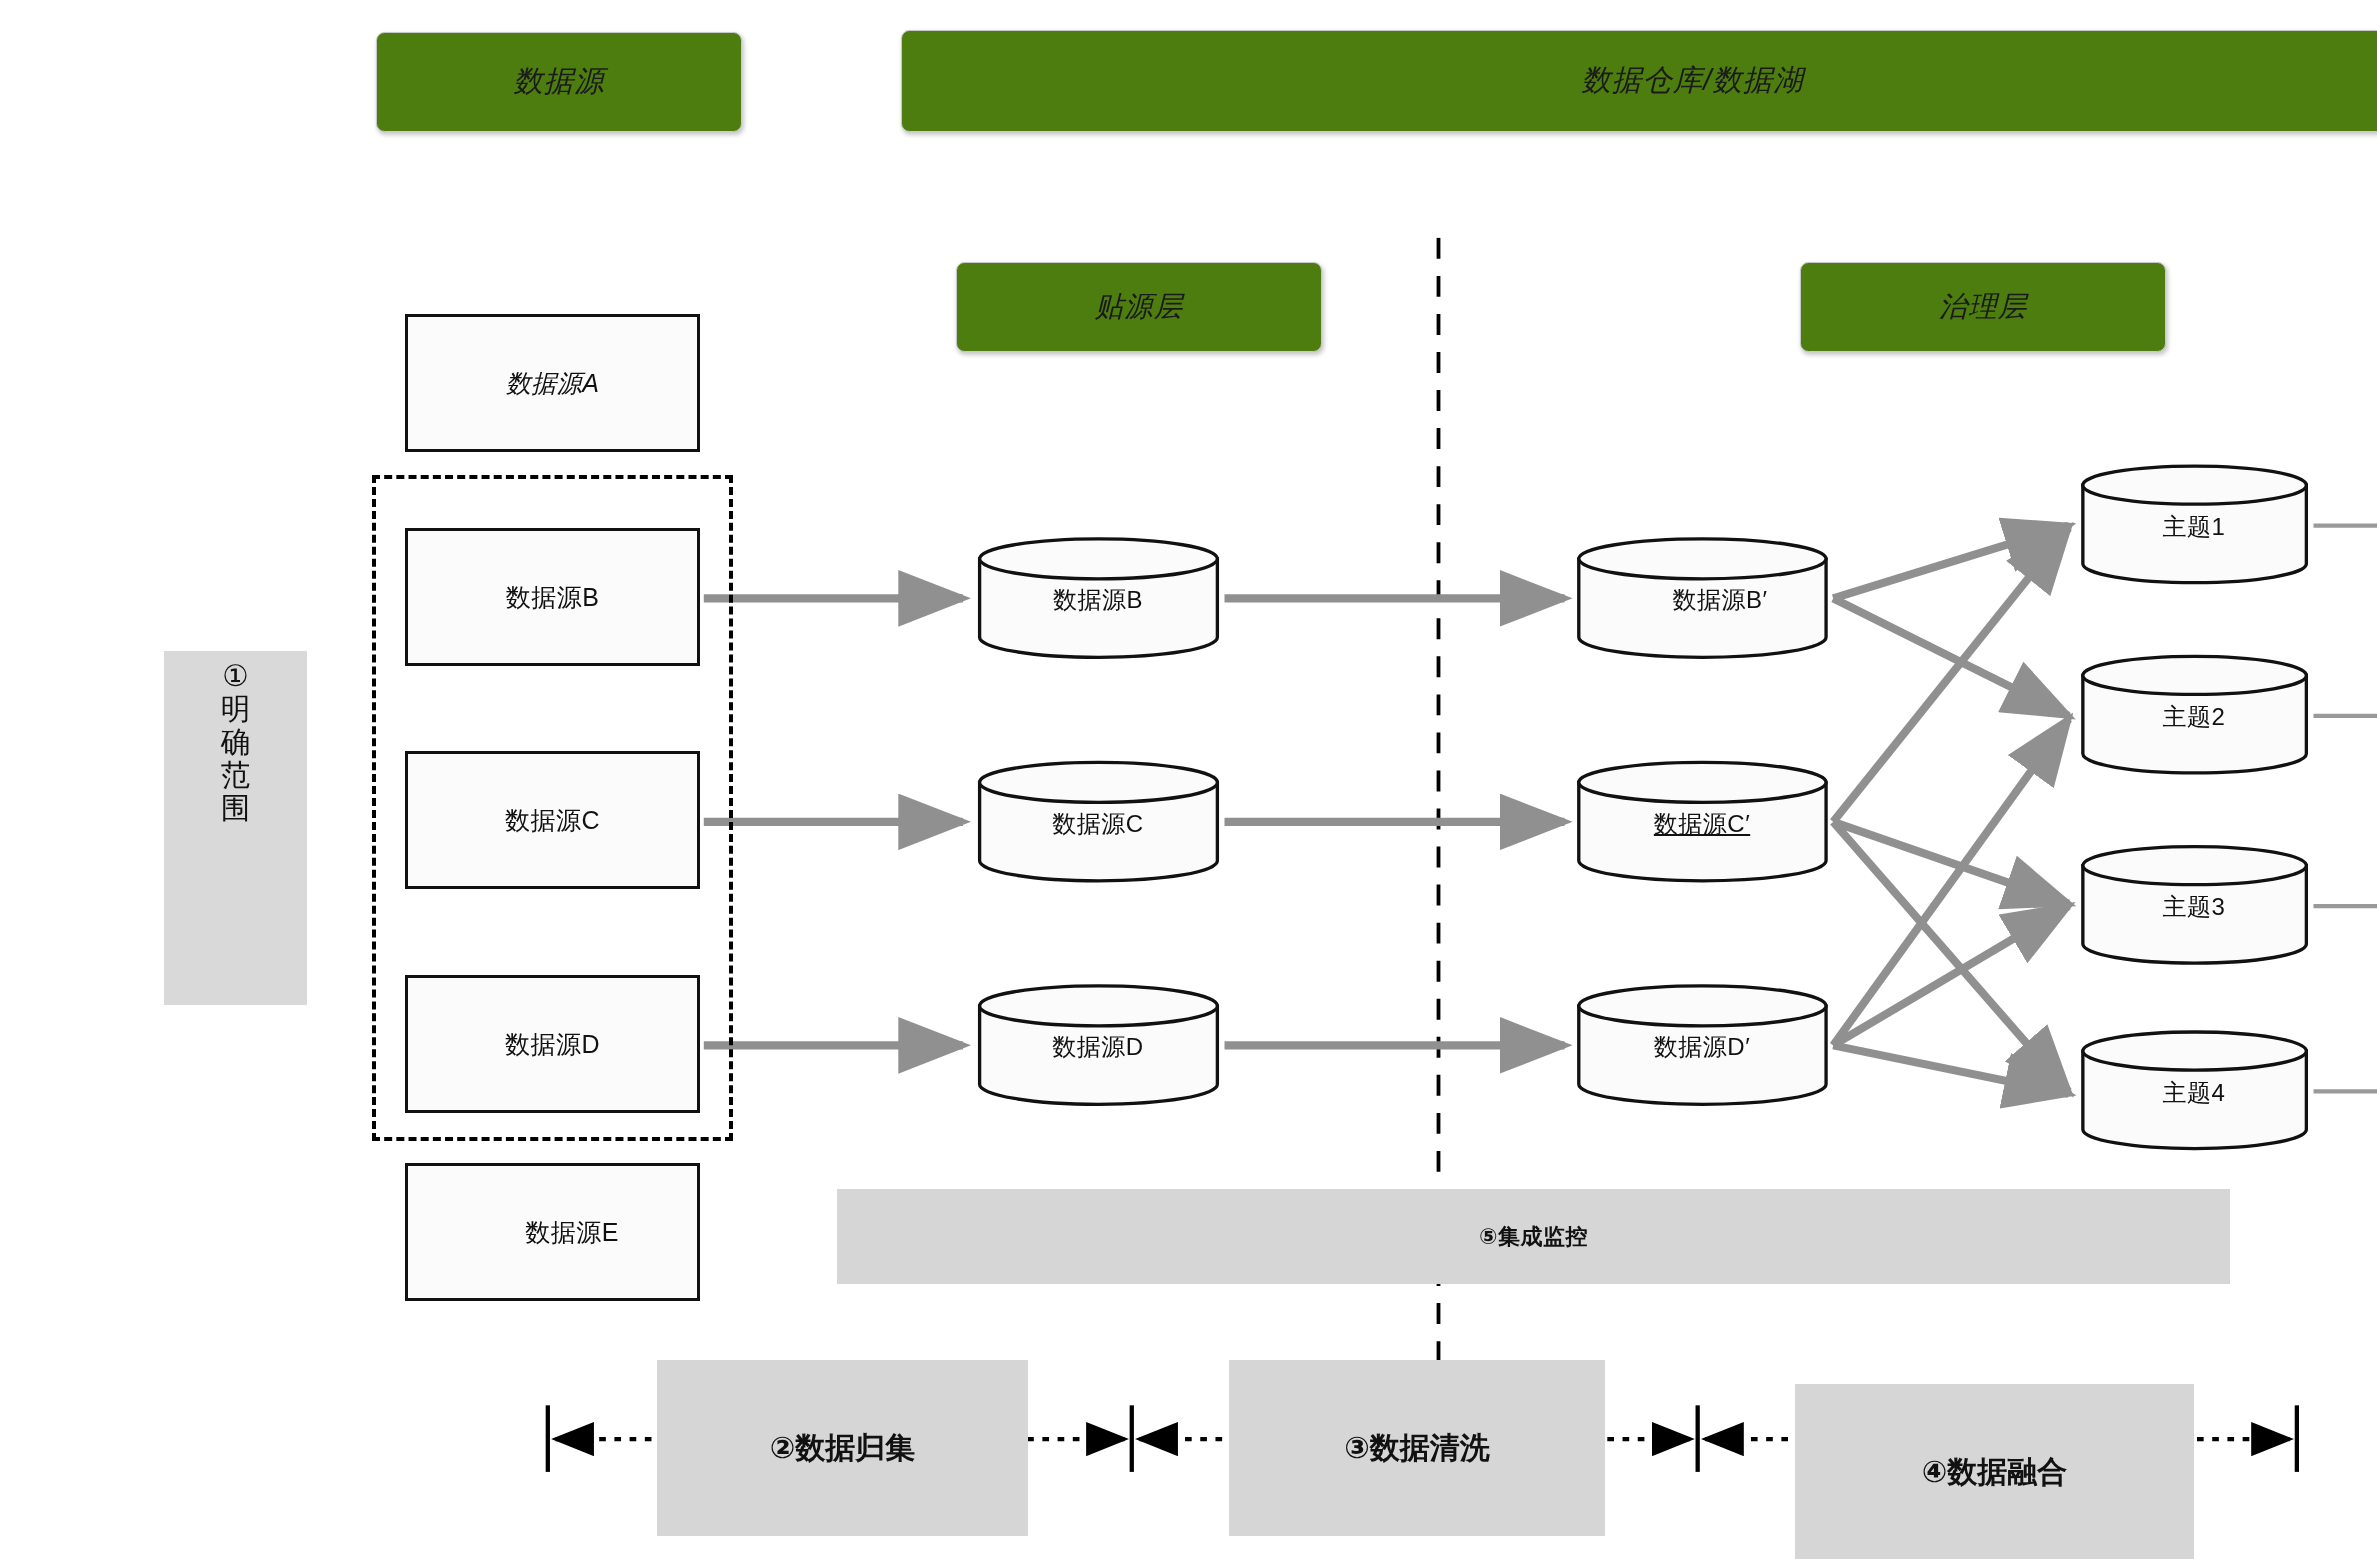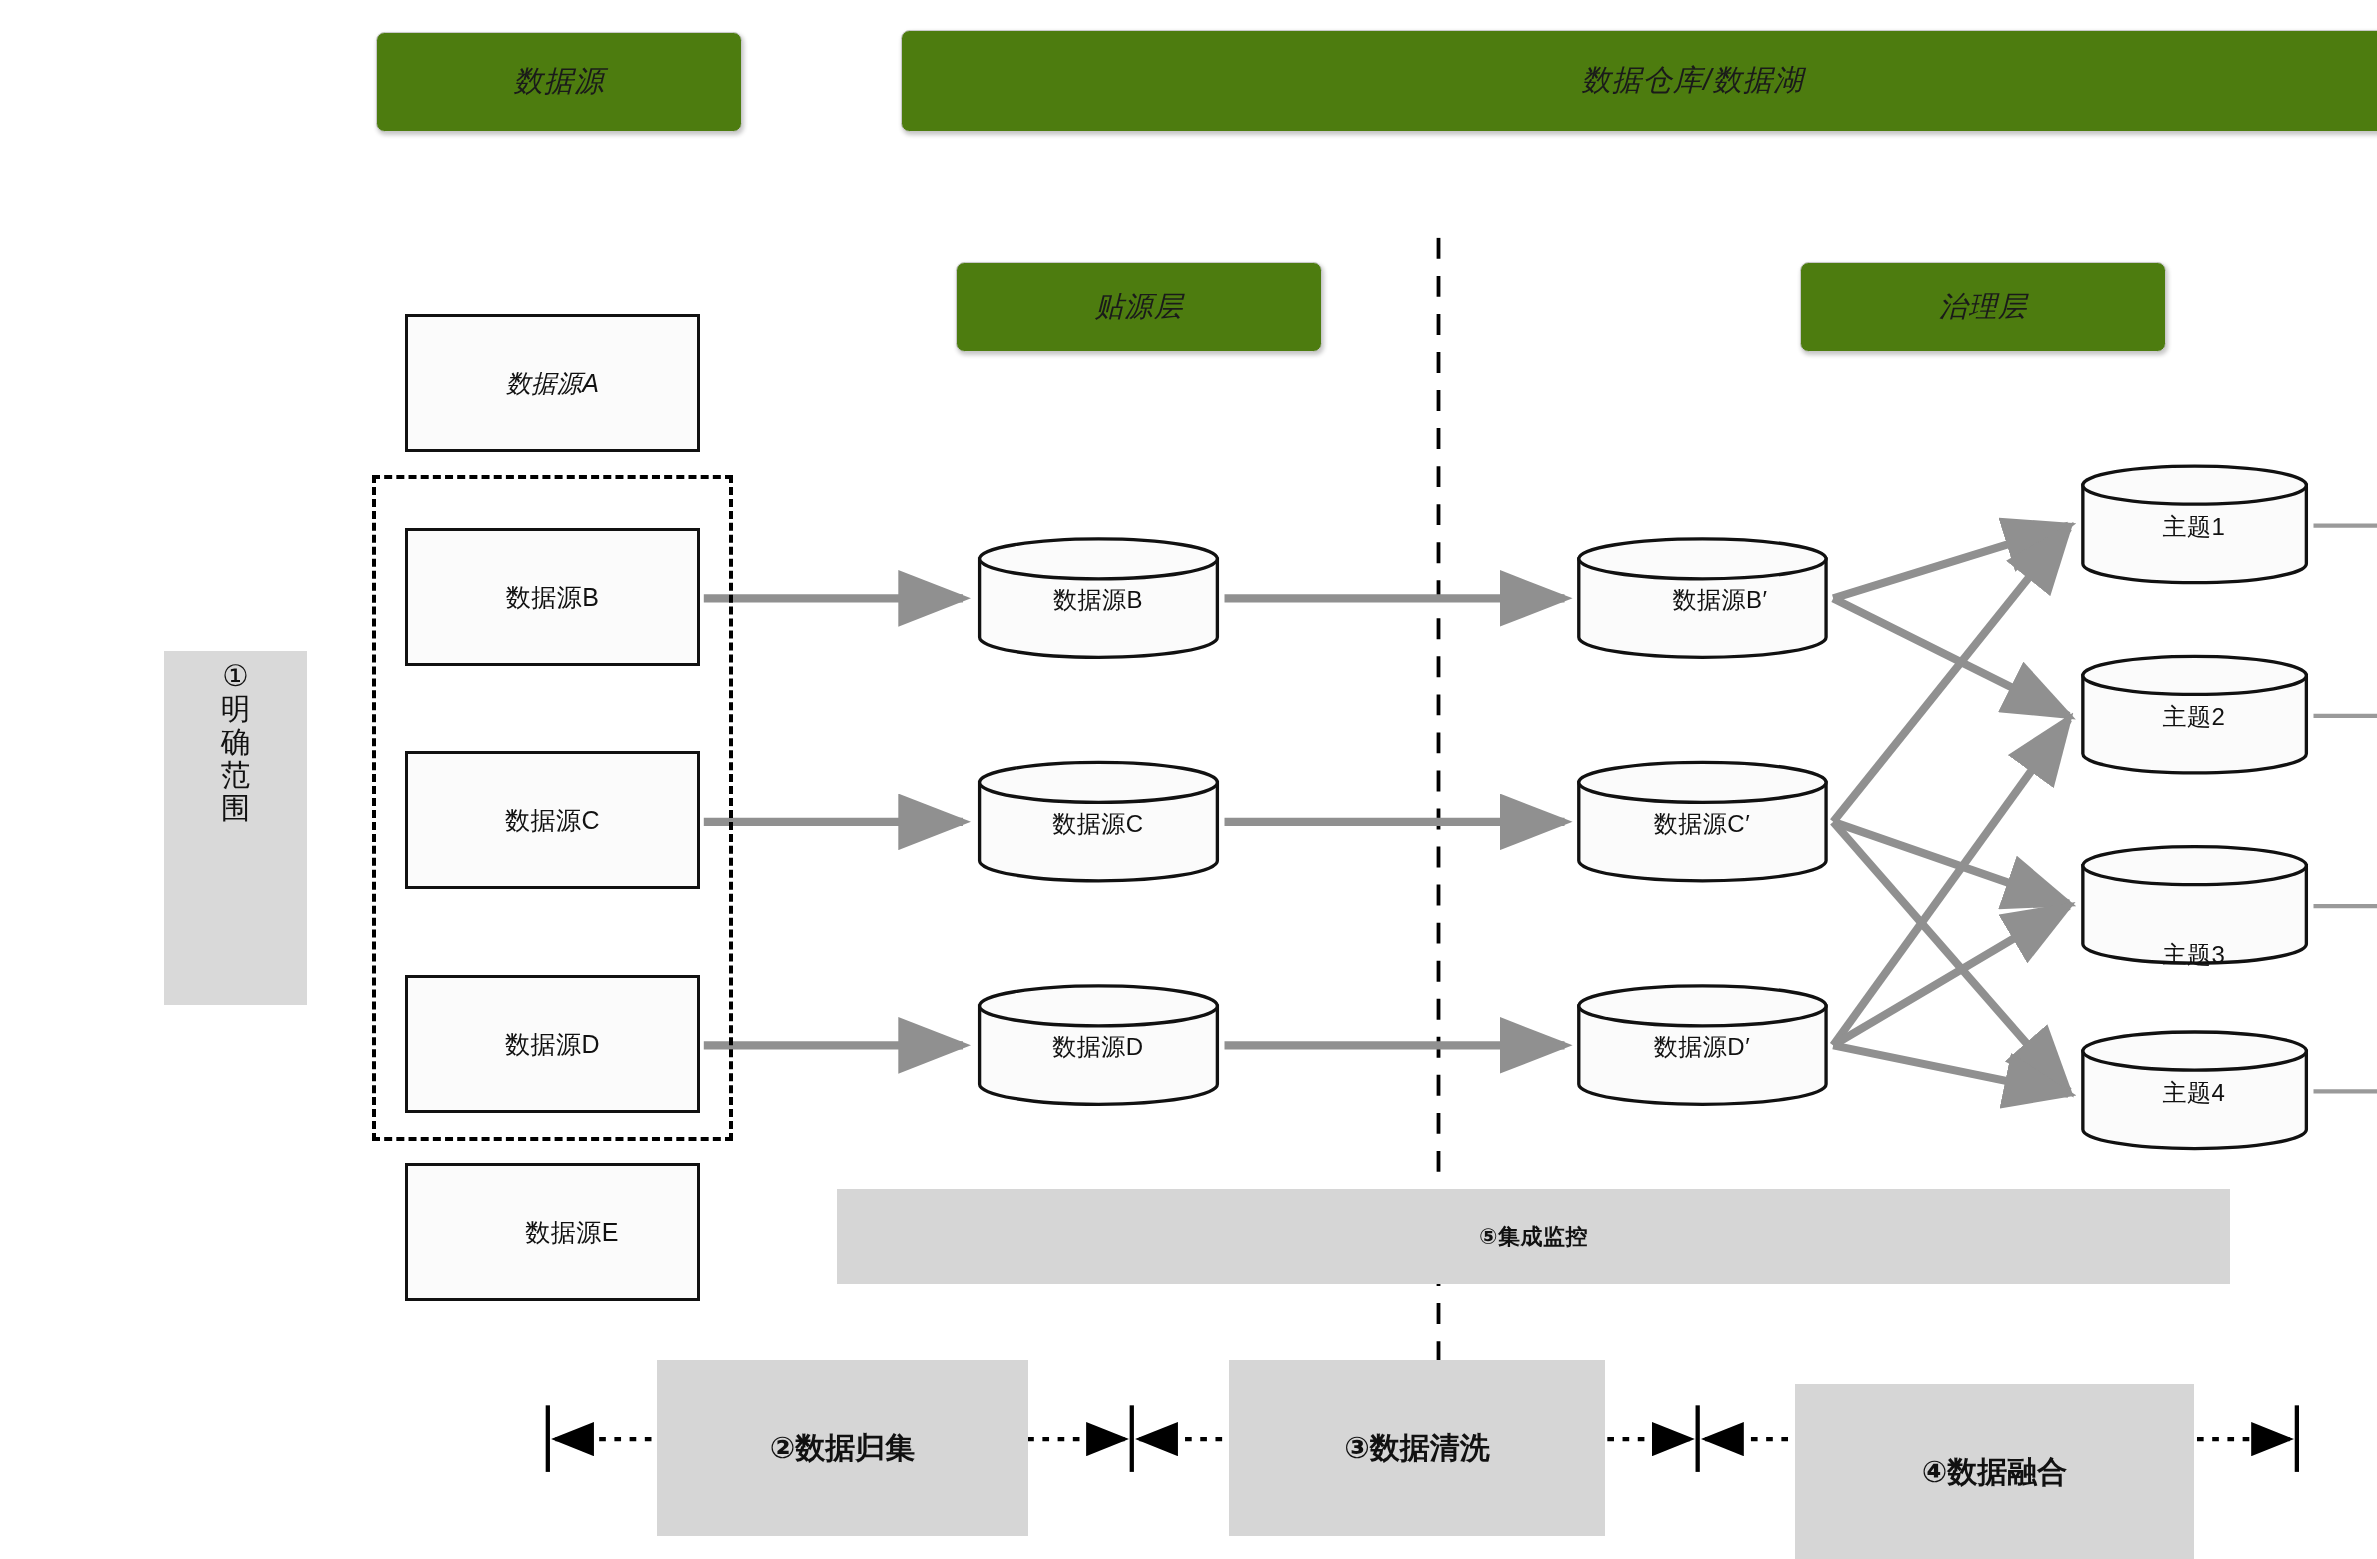--- a/index.html
+++ b/index.html
@@ -256,26 +256,26 @@
 
   <div class="srcbox" style="left:405px; top:1163px; width:295px; height:138px;padding-left:39px;">数据源E</div>
 
   <div class="scope-dash" style="left:372px; top:475px; width:361px; height:666px;"></div>
 
   <div class="cyl-label" style="left:1098px; top:600px;">数据源B</div>
   <div class="cyl-label" style="left:1098px; top:824px;">数据源C</div>
   <div class="cyl-label" style="left:1098px; top:1047px;">数据源D</div>
 
   <div class="cyl-label" style="left:1702px; top:600px;margin-left:18px;">数据源B′</div>
-  <div class="cyl-label" style="left:1702px; top:824px;">数据源C′</div>
+  <div class="cyl-label" style="left:1702px; top:824px;text-decoration:underline;">数据源C′</div>
   <div class="cyl-label" style="left:1702px; top:1047px;">数据源D′</div>
 
   <div class="cyl-label" style="left:2194px; top:527px;">主题1</div>
   <div class="cyl-label" style="left:2194px; top:717px;">主题2</div>
-  <div class="cyl-label" style="left:2194px; top:907px;margin-top:48px;">主题3</div>
+  <div class="cyl-label" style="left:2194px; top:907px;">主题3</div>
   <div class="cyl-label" style="left:2194px; top:1093px;">主题4</div>
 
   <div class="mband" style="left:837px; top:1189px; width:1393px; height:95px;">⑤集成监控</div>
 
   <div class="chip" style="left:1229px; top:1360px; width:376px; height:176px;">③数据清洗</div>
 
   <div class="chip" style="left:657px; top:1360px; width:371px; height:176px;">②数据归集</div>
 
   <div class="chip" style="left:1795px; top:1360px; width:399px; height:176px;margin-top:24px;">④数据融合</div>
 

